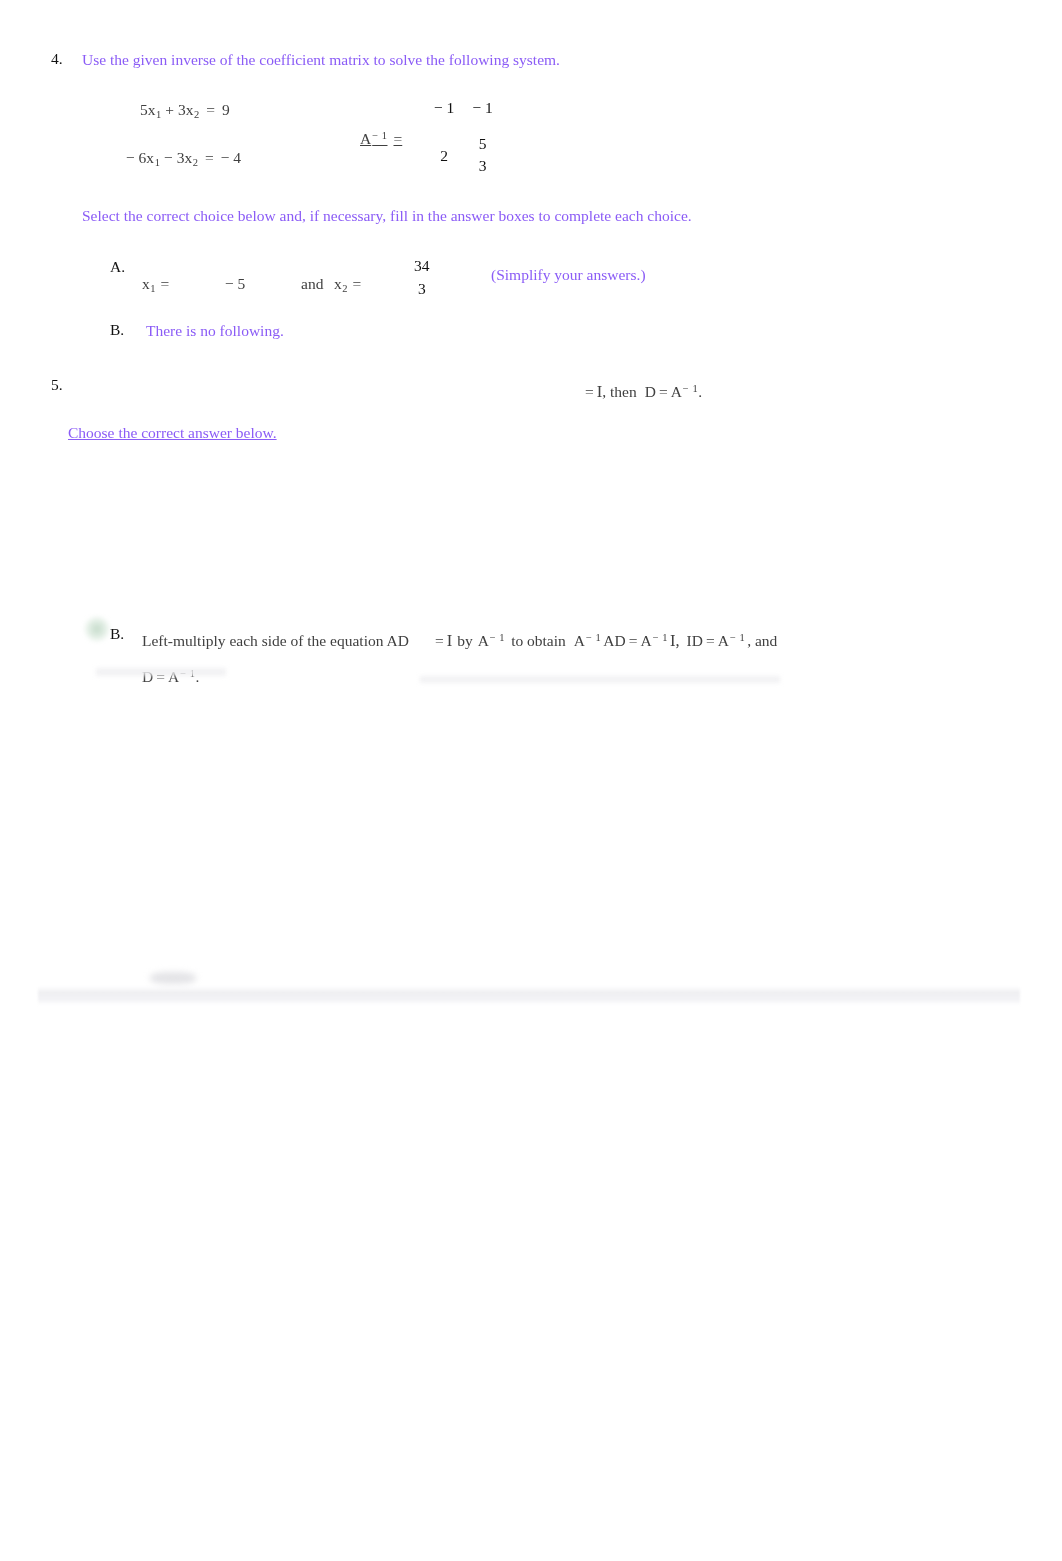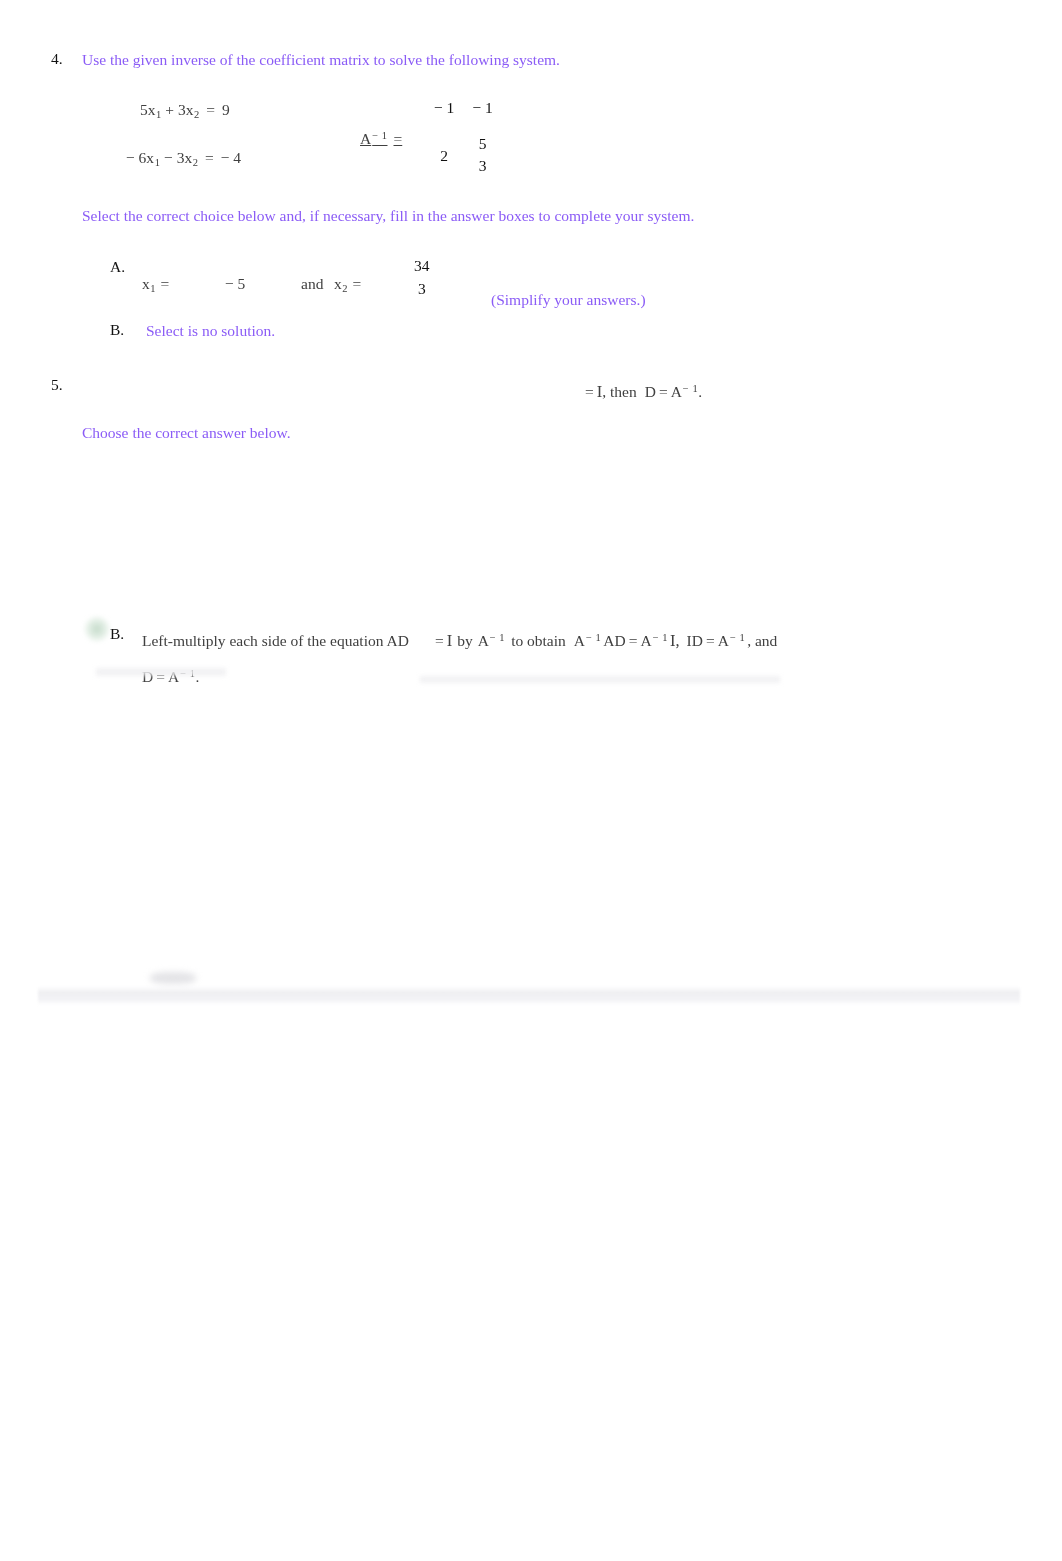--- a/index.html
+++ b/index.html
@@ -157,21 +157,21 @@
       <div class="m-cell" style="padding-top:30px;">2</div>
       <div class="m-cell" style="padding-top:18px;">
         <span class="stack">
           <span class="num">5</span>
           <span class="den">3</span>
         </span>
       </div>
     </div>
   </div>
 
-  <div class="abs body-text" style="left:82px; top:206px;">Select the correct choice below and, if necessary, fill in the answer boxes to complete your system.</div>
+  <div class="abs body-text" style="left:82px; top:206px;">Select the correct choice below and, if necessary, fill in the answer boxes to complete each choice.</div>
 
   <div class="abs choice-letter" style="left:110px; top:259px;">A.</div>
 
   <div class="abs math" style="left:142px; top:275px;">
     <span>x</span><span class="sub">1</span><span style="padding-left:5px;">=</span>
   </div>
 
   <div class="abs math" style="left:225px; top:275px;">− 5</div>
 
   <div class="abs math" style="left:301px; top:275px;">and</div>
@@ -180,33 +180,33 @@
     <span>x</span><span class="sub">2</span><span style="padding-left:5px;">=</span>
   </div>
 
   <div class="abs" style="left:414px; top:258px;">
     <span class="stack">
       <span class="num">34</span>
       <span class="den">3</span>
     </span>
   </div>
 
-  <div class="abs body-text" style="left:491px; top:290px;">(Simplify your answers.)</div>
+  <div class="abs body-text" style="left:491px; top:265px;">(Simplify your answers.)</div>
 
   <div class="abs choice-letter" style="left:110px; top:322px;">B.</div>
-  <div class="abs body-text" style="left:146px; top:321px;">Select is no solution.</div>
+  <div class="abs body-text" style="left:146px; top:321px;">There is no following.</div>
 
   <div class="abs qnum" style="left:51px; top:377px;">5.</div>
 
 
   <div class="abs math" style="left:585px; top:382px;">
     <span>=</span><span class="ital-I" style="padding-left:3px;">I</span><span>, then</span><span style="padding-left:8px;">D</span><span style="padding:0 3px;">=</span><span>A</span><span class="supminus">− 1</span><span>.</span>
   </div>
 
-  <div class="abs body-text" style="left:82px; top:423px;">Choose the correct answer below.</div>
+  <div class="abs body-text" style="left:68px; top:423px;text-decoration:underline;">Choose the correct answer below.</div>
 
   <div class="artifact-green"></div>
 
   <div class="abs choice-letter" style="left:110px; top:626px;">B.</div>
 
   <div class="abs math" style="left:142px; top:631px;">
     <span>Left-multiply each side of the equation AD</span><span style="padding-left:26px;">=</span><span class="ital-I" style="padding-left:3px;">I</span><span style="padding-left:5px;">by</span><span style="padding-left:5px;">A</span><span class="supminus">− 1</span><span style="padding-left:6px;">to obtain</span><span style="padding-left:8px;">A</span><span class="supminus">− 1</span><span style="padding-left:2px;">AD</span><span style="padding:0 3px;">=</span><span>A</span><span class="supminus">− 1</span><span class="ital-I" style="padding-left:2px;">I,</span><span style="padding-left:7px;">ID</span><span style="padding:0 3px;">=</span><span>A</span><span class="supminus">− 1</span><span style="padding-left:2px;">, and</span>
   </div>
 
   <div class="abs math" style="left:142px; top:668px;">

